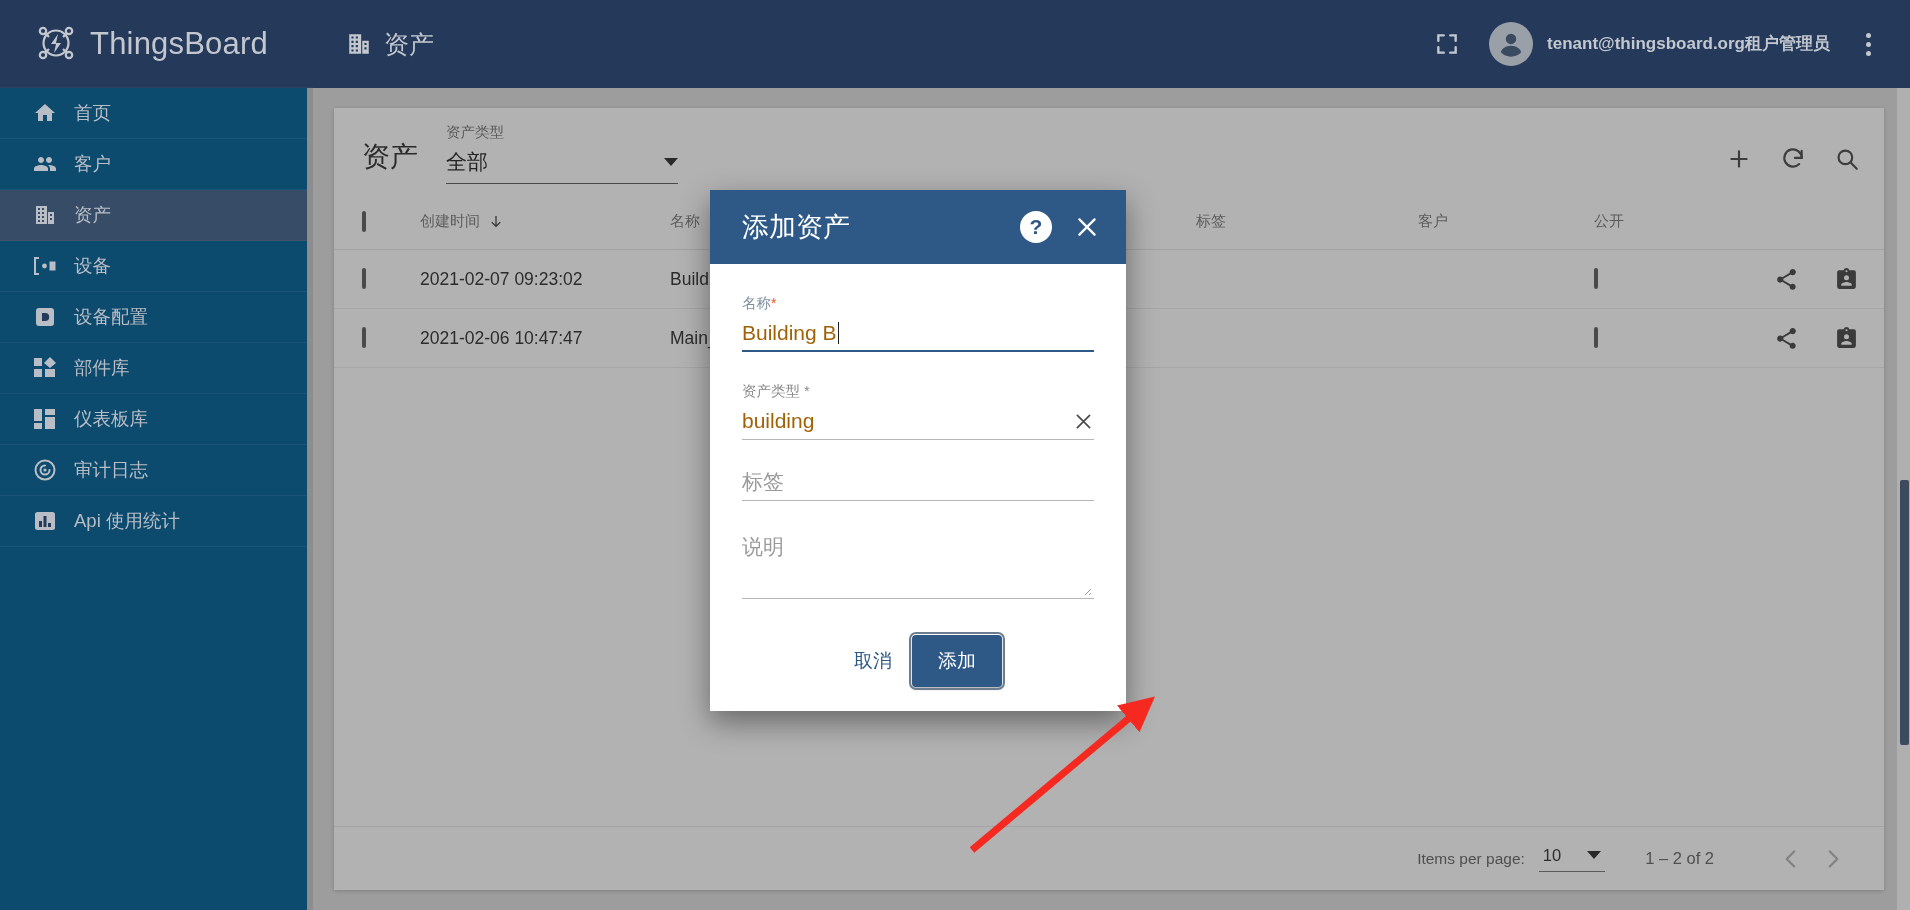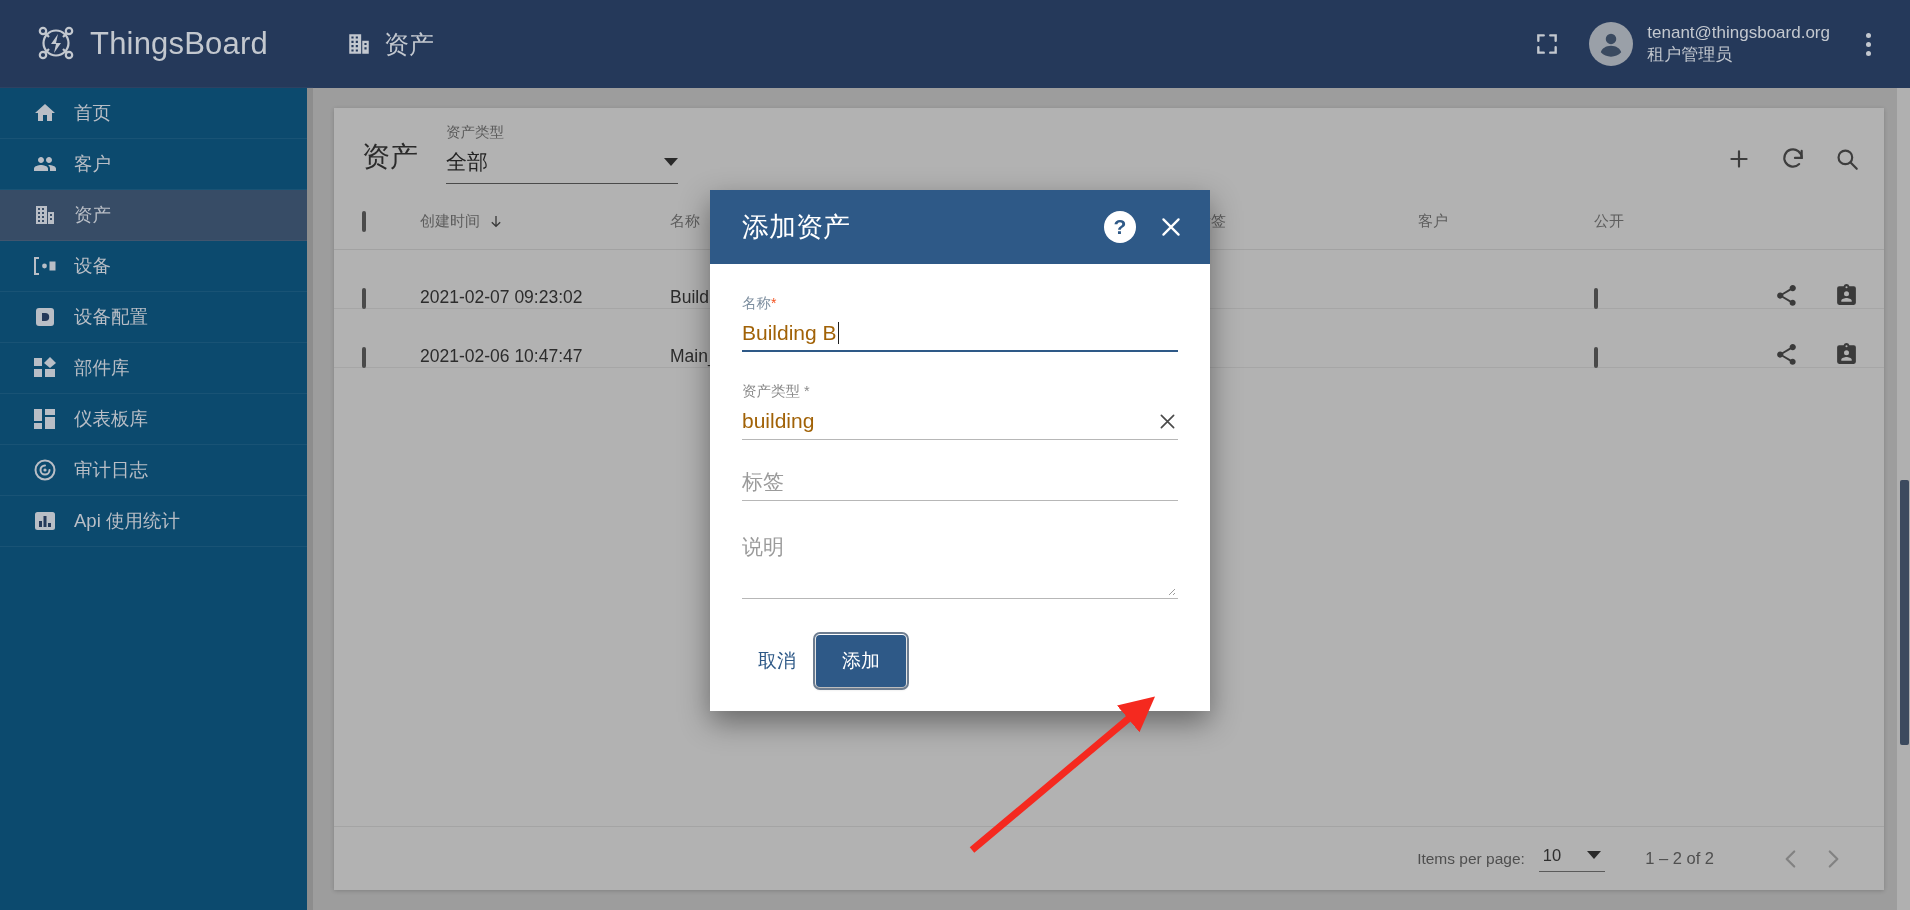--- a/index.html
+++ b/index.html
@@ -89,21 +89,21 @@
     display: flex; align-items: center; justify-content: center;
     cursor: pointer; margin-right: 20px;
   }
   .avatar {
     width: 44px; height: 44px; border-radius: 50%;
     background: #9aa0a8;
     display: flex; align-items: center; justify-content: center;
     margin-right: 14px;
     cursor: pointer;
   }
-  .user-meta { display: flex; flex-direction: column; line-height: 1.32; }
+  .user-meta { display: flex; flex-direction: row; line-height: 1.32; font-weight: bold; }
   .user-email { color: #c3c8cf; font-size: 17px; white-space: nowrap; }
   .user-role  { color: #c3c8cf; font-size: 17px; white-space: nowrap; }
   .kebab {
     width: 40px; height: 44px;
     display: flex; flex-direction: column; align-items: center; justify-content: center;
     gap: 4px; margin-left: 18px; cursor: pointer;
   }
   .kebab i { width: 5px; height: 5px; border-radius: 50%; background: #c3c8cf; display:block; }
 
   
@@ -159,21 +159,21 @@
 
   
   .tbl { width: 100%; }
   .tbl-head {
     display: flex; align-items: center;
     height: 56px;
     padding: 0 26px 0 28px;
     border-bottom: 1px solid #a2a2a2;
   }
   .tbl-row {
-    display: flex; align-items: flex-end;
+    display: flex; align-items: center;
     height: 59px;
     padding: 0 26px 0 28px;
     border-bottom: 1px solid #a6a6a6;
   }
   .c-check { width: 58px; flex: 0 0 58px; }
   .c-time  { width: 250px; flex: 0 0 250px; }
   .c-name  { width: 266px; flex: 0 0 266px; }
   .c-type  { width: 260px; flex: 0 0 260px; }
   .c-label { width: 222px; flex: 0 0 222px; }
   .c-cust  { width: 176px; flex: 0 0 176px; }
@@ -205,21 +205,21 @@
     padding: 0 4px 6px 4px; margin-right: 40px; cursor: pointer;
   }
   .pg-size span { font-size: 16.5px; color: #2f2f2f; }
   .pg-range { font-size: 16.5px; color: #4f4f4f; margin-right: 56px; }
   .pg-btn { width: 42px; height: 42px; display:flex; align-items:center; justify-content:center; cursor: pointer; }
 
   
   .dialog {
     position: absolute;
     left: 710px; top: 190px;
-    width: 500px;
+    width: 416px;
     background: #ffffff;
     box-shadow: 0 11px 28px rgba(0,0,0,0.42);
     z-index: 40;
   }
   .dlg-head {
     height: 74px;
     background: #2e5987;
     display: flex; align-items: center;
     padding: 0 22px 0 32px;
   }
@@ -259,21 +259,21 @@
   .ta-box {
     min-height: 64px;
     border-bottom: 1px solid #b7b7b7;
     position: relative;
   }
   .resize-grip {
     position: absolute; right: 2px; bottom: 4px;
     width: 12px; height: 12px;
   }
   .dlg-actions {
-    display: flex; align-items: center; justify-content: flex-start;
+    display: flex; align-items: center; justify-content: center;
     padding: 10px 28px 24px 28px; 
   }
   .btn-flat {
     background: transparent; border: none;
     color: #2e5987; font-size: 19px;
     padding: 12px 20px; cursor: pointer;
     font-family: inherit;
   }
   .btn-raised {
     background: #2e5987; color: #ffffff;

